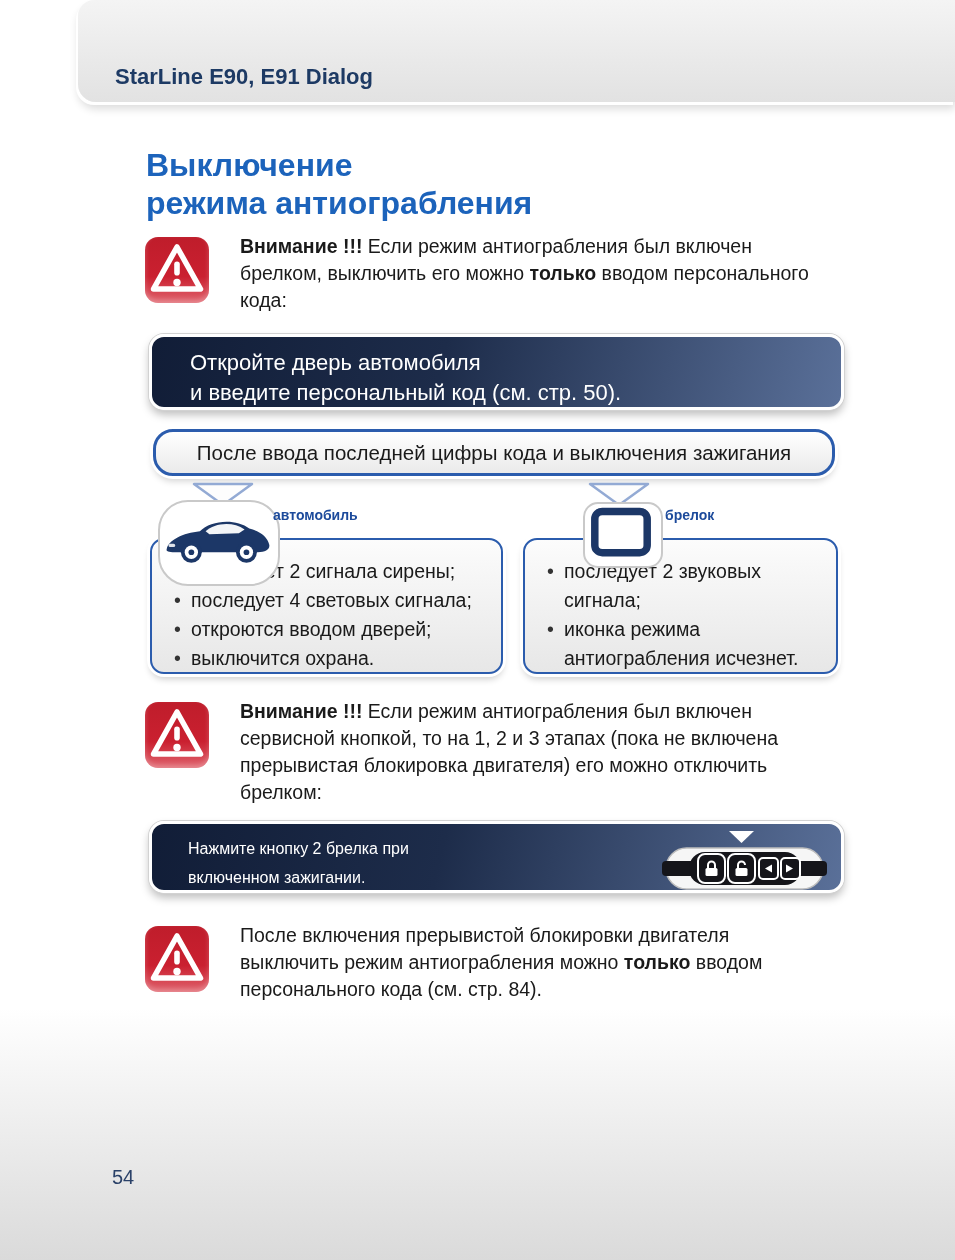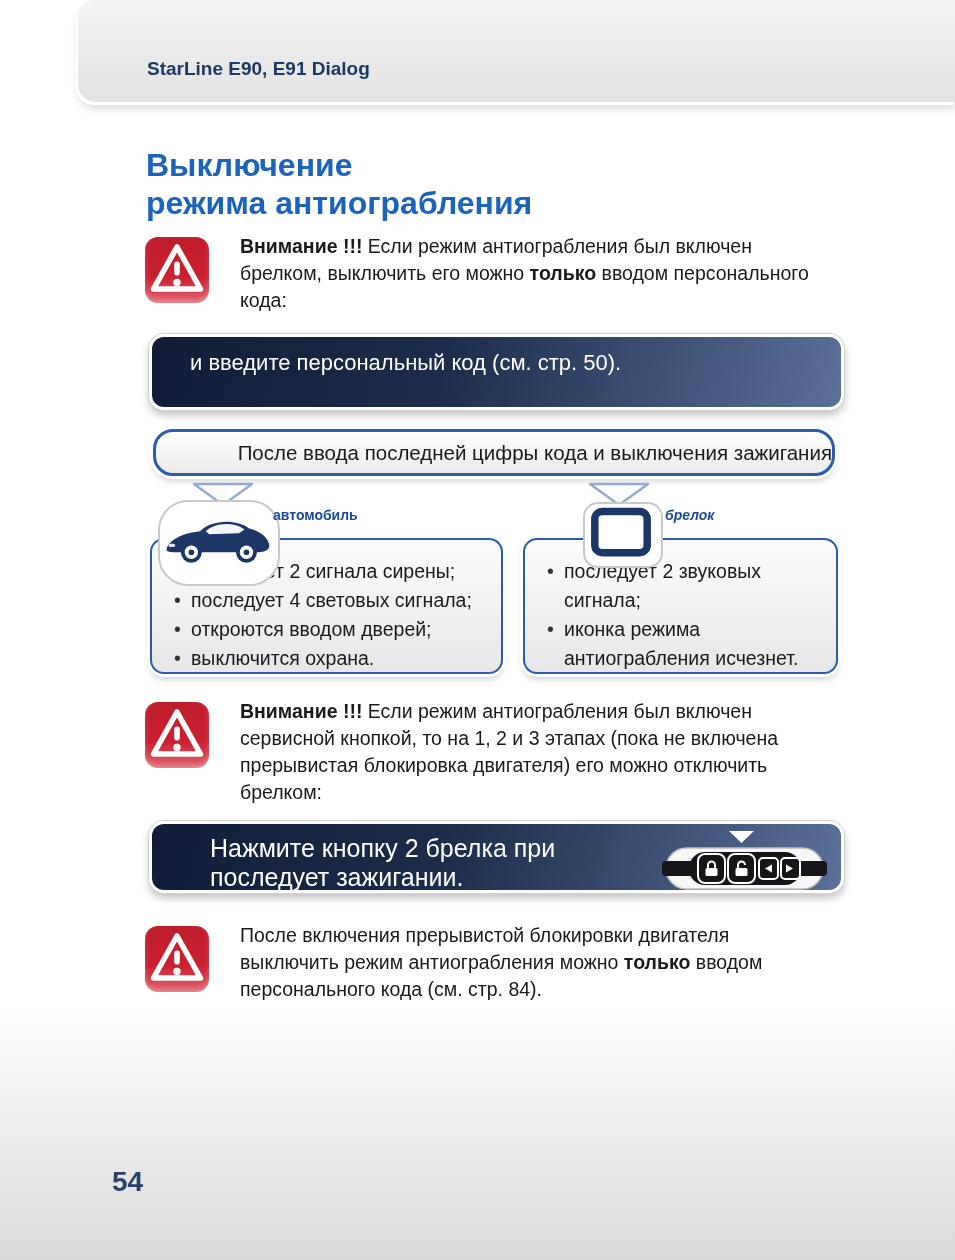--- a/index.html
+++ b/index.html
@@ -5,21 +5,21 @@
   html,body{margin:0;padding:0;}
   body{width:955px;height:1260px;font-family:"Liberation Sans","DejaVu Sans",sans-serif;}
   .page{position:relative;width:955px;height:1260px;overflow:hidden;
         background:linear-gradient(180deg,#ffffff 0%,#ffffff 80%,#dadada 100%);}
 
   
   .header{position:absolute;left:78px;right:0;top:0;height:102px;
           background:linear-gradient(180deg,#f4f4f4 0%,#e9e9e9 60%,#e2e2e2 100%);
           border-radius:16px 0 0 18px;
           box-shadow:-2px 3px 0 #ffffff,0 7px 9px rgba(0,0,0,0.14);}
-  .header-title{position:absolute;left:37px;bottom:22px;font-size:19px;font-weight:bold;color:#1d3a64;margin-left:32px;}
+  .header-title{position:absolute;left:37px;bottom:12px;font-size:22px;font-weight:bold;color:#1d3a64;}
 
   
   .section-title{position:absolute;left:146px;top:146px;font-size:32px;font-weight:bold;
                  color:#1c63bb;line-height:38px;}
 
   
   .warning{position:absolute;left:145px;width:712px;}
   .warn-badge{position:absolute;left:0;top:4px;width:64px;height:66px;border-radius:13px;
               background:linear-gradient(180deg,#bf1d2b 0%,#ca2030 60%,#e0646e 100%);
               box-shadow:inset 0 -3px 5px rgba(255,255,255,0.25);}
@@ -31,44 +31,44 @@
             background:linear-gradient(103deg,#111d37 0%,#1d2c4a 42%,#5a7099 100%);
             box-shadow:0 0 0 1px #d2d2d2,0 5px 8px rgba(0,0,0,0.25);
             color:#ffffff;}
   .dark-box .box-text{padding:11px 0 0 38px;font-size:22px;line-height:30px;}
 
   
   .light-box{position:absolute;left:153px;top:429px;width:676px;height:41px;
              border:3px solid #2b5cad;border-radius:20px;
              background:linear-gradient(180deg,#ffffff 0%,#eaeaea 100%);
              box-shadow:0 0 0 3px #ffffff,0 5px 7px rgba(0,0,0,0.18);
-             text-align:right;font-size:20.5px;line-height:42px;color:#1a1a1a;}
+             text-align:center;font-size:20.5px;line-height:42px;color:#1a1a1a;}
 
   .flow-arrow{position:absolute;top:482px;}
 
   
   .list-box{position:absolute;top:538px;height:132px;border:2.5px solid #2b5cad;border-radius:14px;
             background:linear-gradient(180deg,#fcfcfc 0%,#e7e7e7 100%);
             box-shadow:0 0 0 3px #ffffff,0 5px 7px rgba(0,0,0,0.2);}
   .list-box-car{left:150px;width:349px;}
   .list-box-fob{left:523px;width:311px;}
   .list-box ul{margin:0;padding:17px 8px 0 22px;list-style:none;font-size:19.5px;line-height:29px;color:#1a1a1a;}
   .list-box li{position:relative;padding-left:17px;}
   .list-box li::before{content:"\2022";position:absolute;left:0;color:#333;}
 
   .icon-blob{position:absolute;background:#ffffff;border:2px solid #c9c9c9;z-index:3;}
   .car-blob{left:158px;top:500px;width:118px;height:82px;border-radius:30px;}
   .fob-blob{left:583px;top:502px;width:76px;height:62px;border-radius:15px;}
   .col-label{position:absolute;font-size:14px;font-weight:bold;color:#1c4a9b;z-index:3;}
   .car-label{left:273px;top:507px;}
-  .fob-label{left:665px;top:507px;font-style:italic;}
+  .fob-label{left:665px;top:507px;}
 
   .remote-top{position:absolute;right:14px;top:4px;}
 
-  .page-number{position:absolute;left:112px;top:1166px;font-size:28px;font-weight:700;color:#2a4168;}
+  .page-number{position:absolute;left:112px;top:1166px;font-size:20px;font-weight:400;color:#2a4168;}
 </style>
 </head>
 <body>
 
 <div class="page">
 
   <div class="header">
     <div class="header-title">StarLine E90, E91 Dialog</div>
   </div>
 
@@ -83,20 +83,21 @@
         <path d="M32 10 L55.5 52 L8.5 52 Z" fill="none" stroke="#ffffff" stroke-width="5.5" stroke-linejoin="round"></path>
         <rect x="29.2" y="24.5" width="5.6" height="14" rx="2.8" fill="#ffffff"></rect>
         <circle cx="32" cy="45.5" r="3.7" fill="#ffffff"></circle>
       </svg>
     </div>
     <div class="warn-text"><b>Внимание !!!</b> <span>Если режим антиограбления был включен брелком, выключить его можно</span> <b>только</b> <span>вводом персонального кода:</span></div>
   </div>
 
   <div class="dark-box" style="top:334px;height:70px;">
     <div class="box-text">
+      <div>Откройте дверь автомобиля</div>
       <div>и введите персональный код (см. стр. 50).</div>
     </div>
   </div>
 
   <div class="light-box">
     <span>После ввода последней цифры кода и выключения зажигания</span>
   </div>
 
   <div class="flow-arrow" style="left:192px;">
     <svg width="62" height="25" viewBox="0 0 62 25">
@@ -152,23 +153,23 @@
       <svg viewBox="0 0 64 66" width="64" height="66" aria-hidden="true">
         <path d="M32 10 L55.5 52 L8.5 52 Z" fill="none" stroke="#ffffff" stroke-width="5.5" stroke-linejoin="round"></path>
         <rect x="29.2" y="24.5" width="5.6" height="14" rx="2.8" fill="#ffffff"></rect>
         <circle cx="32" cy="45.5" r="3.7" fill="#ffffff"></circle>
       </svg>
     </div>
     <div class="warn-text" style="width:565px;"><b>Внимание !!!</b> <span>Если режим антиограбления был включен сервисной кнопкой, то на 1, 2 и 3 этапах (пока не включена прерывистая блокировка двигателя) его можно отключить брелком:</span></div>
   </div>
 
   <div class="dark-box" style="top:821px;height:66px;">
-    <div class="box-text" style="padding:10px 8px 0 36px;font-size:25px;line-height:29px;margin-left:22px;">
+    <div class="box-text" style="padding:10px 8px 0 36px;font-size:16px;line-height:29px;">
       <div>Нажмите кнопку 2 брелка при</div>
-      <div>последует зажигании.</div>
+      <div>включенном зажигании.</div>
     </div>
     <div class="remote-top">
       <svg width="165" height="64" viewBox="0 0 165 64" aria-hidden="true">
         <polygon points="67,3 92,3 79.5,15" fill="#ffffff"></polygon>
         <rect x="4" y="20" width="157" height="41" rx="20.5" fill="#f6f6f6" stroke="#bdbdbd" stroke-width="1.5"></rect>
         <rect x="0" y="33" width="165" height="15" rx="4" fill="#15151a"></rect>
         <rect x="27" y="24" width="112" height="33" rx="16" fill="#15151a"></rect>
         <rect x="36" y="26" width="27" height="29" rx="7" fill="#15151a" stroke="#ffffff" stroke-width="2"></rect>
         <rect x="66" y="26" width="27" height="29" rx="7" fill="#15151a" stroke="#ffffff" stroke-width="2"></rect>
         <rect x="97" y="30" width="19" height="21" rx="4" fill="#15151a" stroke="#ffffff" stroke-width="2"></rect>

